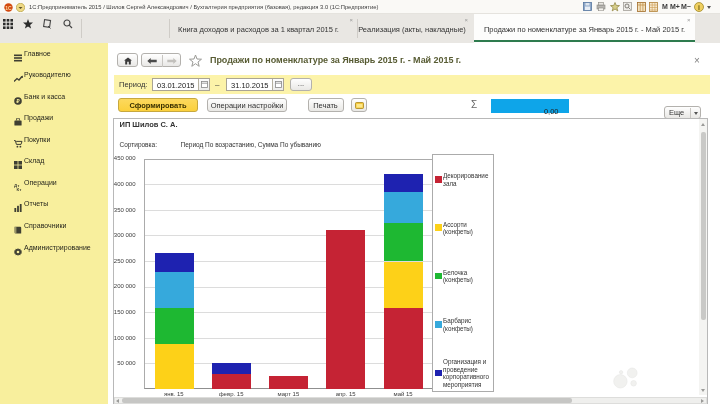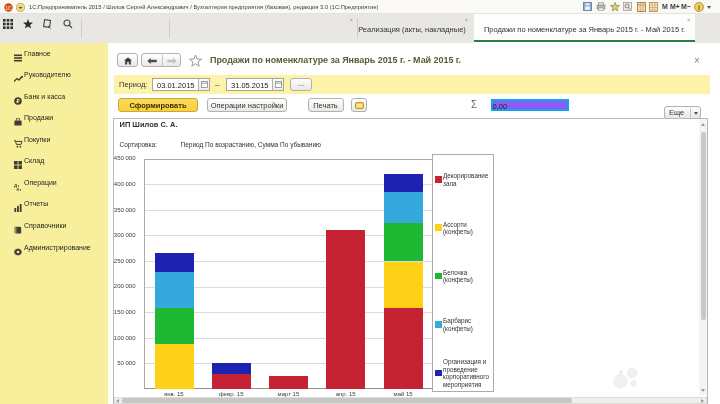--- a/index.html
+++ b/index.html
@@ -105,20 +105,21 @@
       <path d="M6 7 l2.5 2.5" stroke="#444" stroke-width="1"></path>
     </svg>
   <svg class="abs" style="left:63px;top:19px" width="10" height="10" viewBox="0 0 10 10">
       <circle cx="4" cy="4" r="3" fill="none" stroke="#444" stroke-width="1.2"></circle>
       <path d="M6.2 6.2 L9 9" stroke="#444" stroke-width="1.2"></path>
     </svg>
 
   <div class="tabsep" style="left:81px"></div>
   <div class="tabsep" style="left:169px"></div>
   <div class="tab" style="left:170px;width:187px">
+      <div class="tx" style="left:-5px">Книга доходов и расходов за 1 квартал 2015 г.</div>
       <div class="tabx" style="right:4px;top:3px">×</div>
     </div>
   <div class="tabsep" style="left:357px"></div>
   <div class="tab" style="left:358px;width:116px">
       <div class="tx" style="left:-4px">Реализация (акты, накладные)</div>
       <div class="tabx" style="right:6px;top:3px">×</div>
     </div>
   <div class="tabx" style="left:687px;top:17px">×</div>
 
   <svg class="abs" style="left:583px;top:2px" width="9" height="9">
@@ -286,41 +287,41 @@
       <div class="dt">03.01.2015</div>
       <div class="cal">
         <svg style="position:absolute;left:2px;top:2px" width="7" height="7">
           <rect x="0.5" y="0.5" width="6" height="6" fill="#fff" stroke="#888" stroke-width="0.8"></rect>
           <path d="M0.5 2.2 h6" stroke="#888" stroke-width="0.8"></path>
         </svg>
       </div>
     </div>
   <div class="abs" style="left:215px;top:79.5px;font-size:8px;color:#444">–</div>
   <div class="din" style="left:226px;width:58px">
-      <div class="dt">31.05.2015</div>
+      <div class="dt">31.10.2015</div>
       <div class="cal">
         <svg style="position:absolute;left:2px;top:2px" width="7" height="7">
           <rect x="0.5" y="0.5" width="6" height="6" fill="#fff" stroke="#888" stroke-width="0.8"></rect>
           <path d="M0.5 2.2 h6" stroke="#888" stroke-width="0.8"></path>
         </svg>
       </div>
     </div>
   <div class="btn" style="left:290px;top:77.5px;width:22px;height:13px;line-height:10px">...</div>
 
   <div class="btn" id="btnform" style="left:118px;top:97.5px;width:80px;height:14px;line-height:13px">Сформировать</div>
   <div class="btn" style="left:207px;top:97.5px;width:80px;height:14px;line-height:13px">Операции настройки</div>
   <div class="btn" style="left:307.5px;top:97.5px;width:36px;height:14px;line-height:13px">Печать</div>
   <div class="btn" style="left:350.5px;top:97.5px;width:16px;height:14px">
       <svg style="position:absolute;left:3px;top:3.5px" width="9" height="7">
         <rect x="0.5" y="0.5" width="8" height="6" rx="1" fill="#f5c73a" stroke="#a8861a" stroke-width="0.8"></rect>
         <rect x="1.5" y="2" width="6" height="3.5" fill="#fde88a"></rect>
       </svg>
     </div>
   <div class="abs" style="left:471px;top:99px;font-size:10px;color:#666">Σ</div>
-  <div class="abs" style="left:490.5px;top:98.5px;width:78px;height:12.5px;border:2px solid #0ea5e9;background:#8b5cf6;font-size:7.5px;color:#222;text-align:left;line-height:11px;padding-right:3px">0,00</div>
+  <div class="abs" style="left:490.5px;top:98.5px;width:78px;height:12.5px;border:7px solid #0ea5e9;background:#eab308;font-size:7.5px;color:#222;text-align:right;line-height:11px;padding-right:3px">0,00</div>
   <div class="btn" style="left:664px;top:106px;width:37px;height:13px;line-height:12px">
       <span style="position:absolute;left:4px;top:0">Еще</span>
       <span style="position:absolute;right:9px;top:1px;width:1px;height:10px;background:#c8c6c2"></span>
       <span style="position:absolute;right:2.5px;top:5px;width:0;height:0;border-left:2.5px solid transparent;border-right:2.5px solid transparent;border-top:3px solid #555"></span>
     </div>
 
   <div id="report"></div>
   <div class="abs" style="left:119.5px;top:119.5px;font-size:7.5px;font-weight:bold;color:#333">ИП Шилов С. А.</div>
   <div class="abs" style="left:119.5px;top:140.5px;font-size:6.5px;color:#333">Сортировка:</div>
   <div class="abs" style="left:180.5px;top:140.5px;font-size:6.5px;color:#333">Период По возрастанию, Сумма По убыванию</div>

